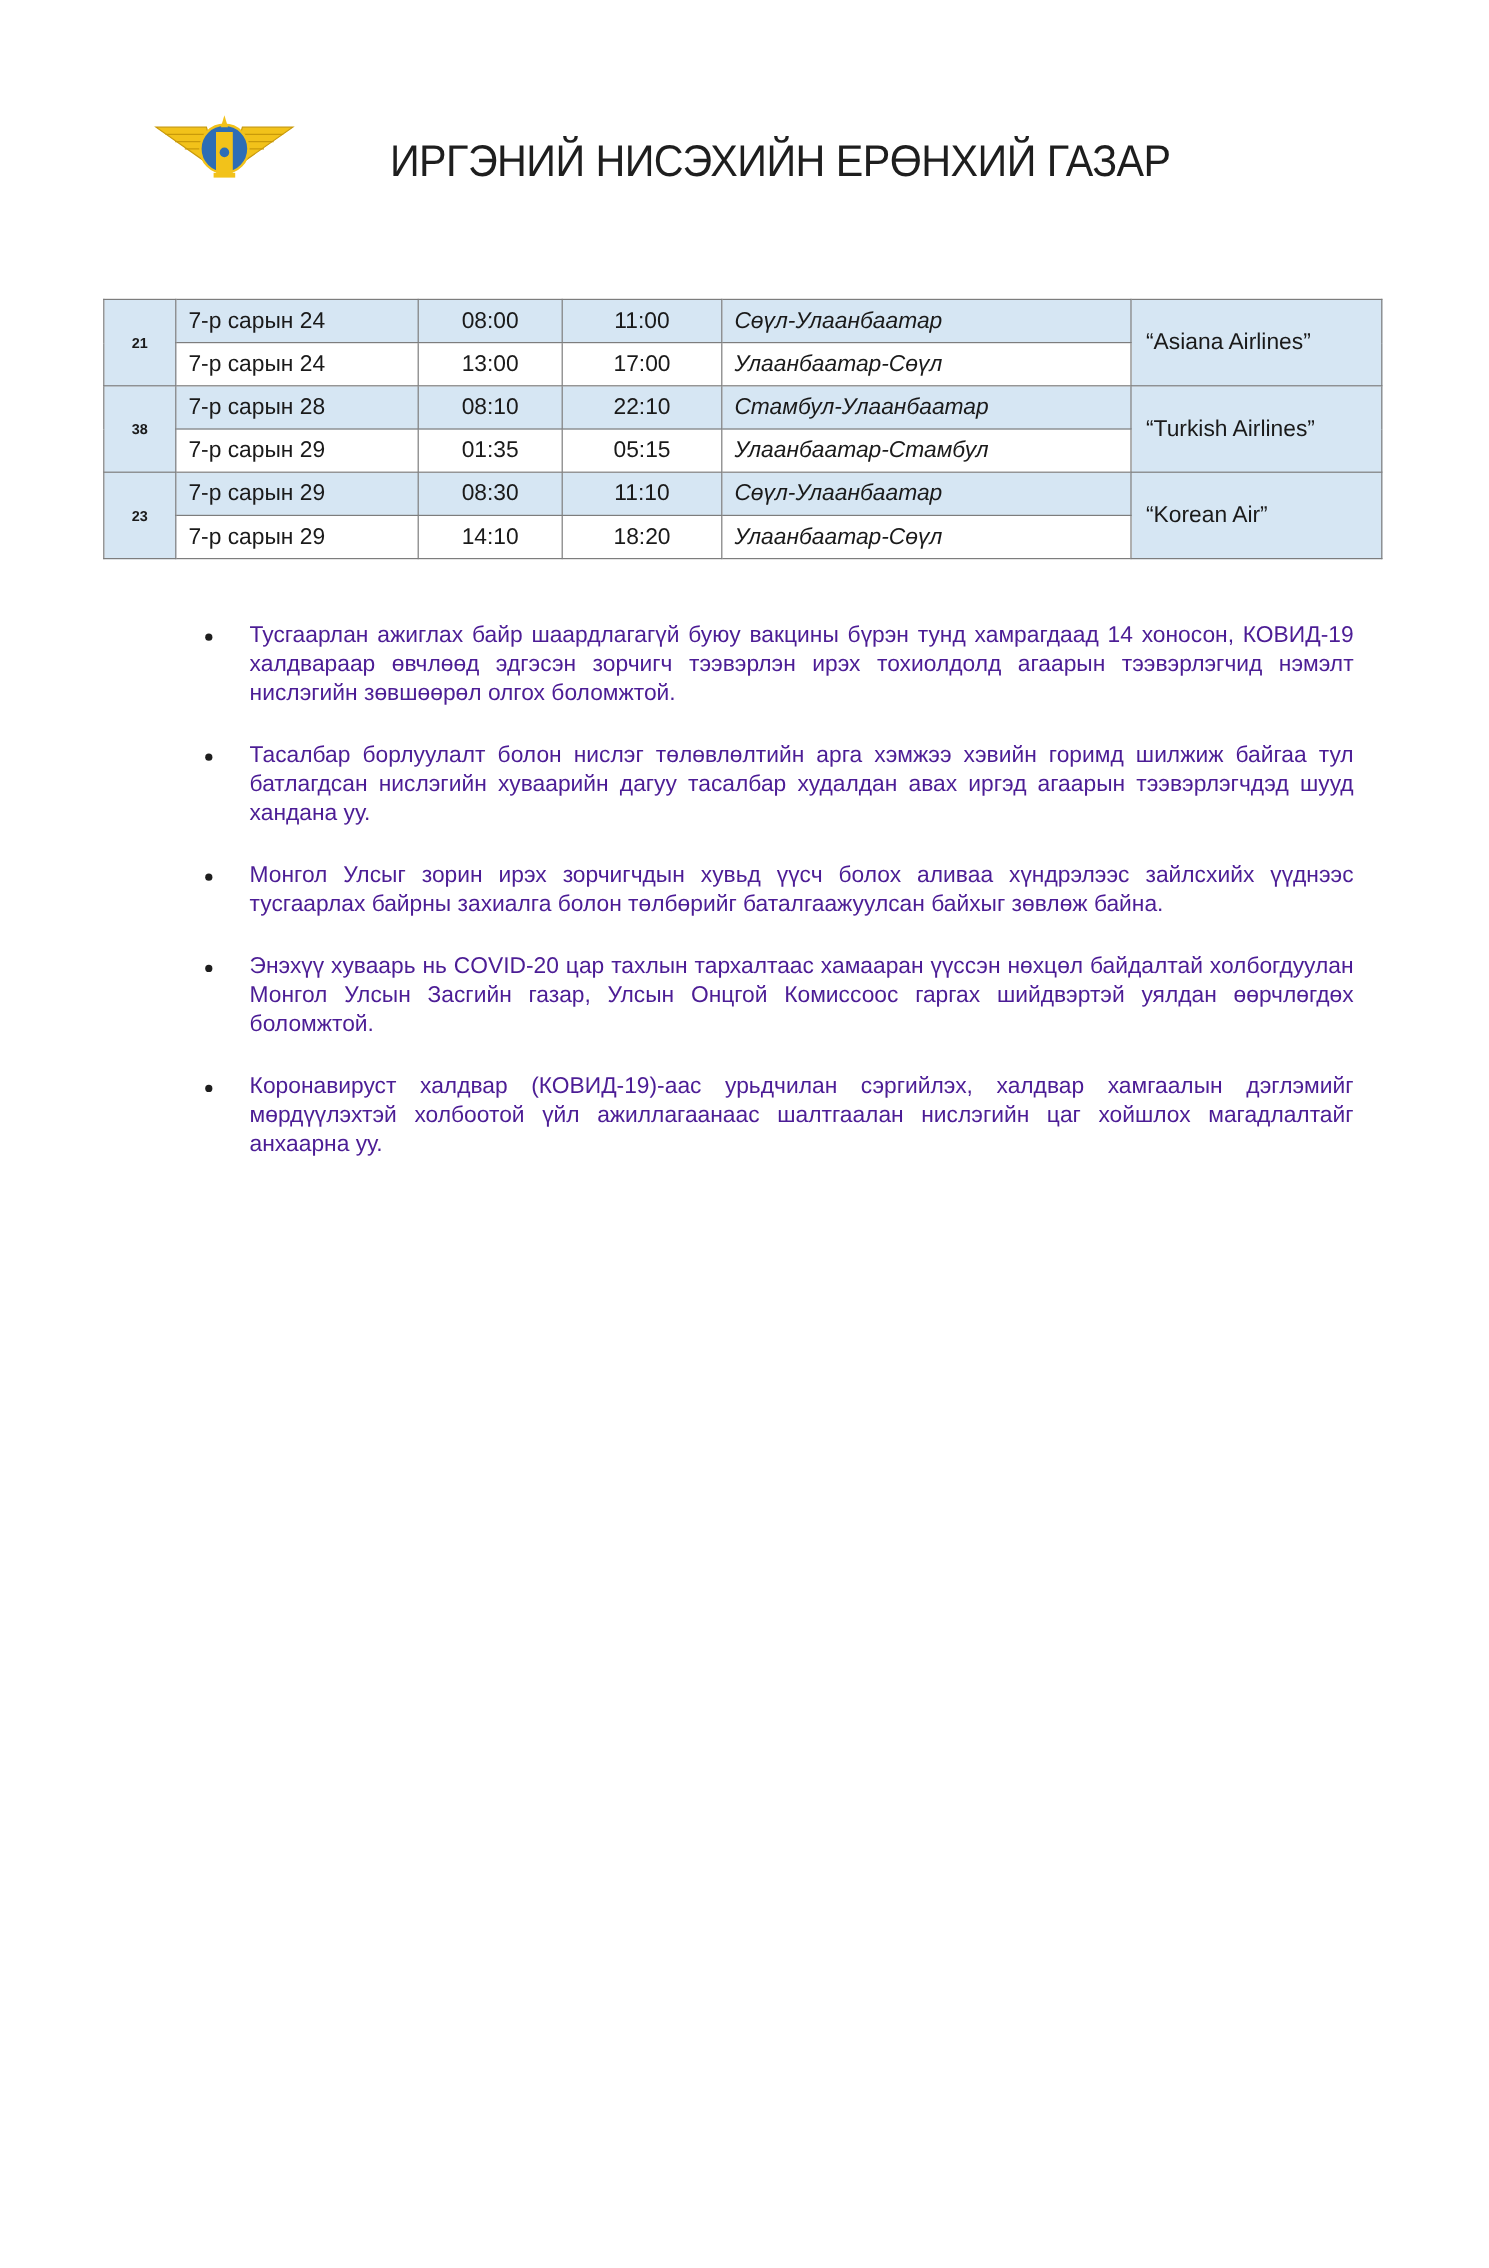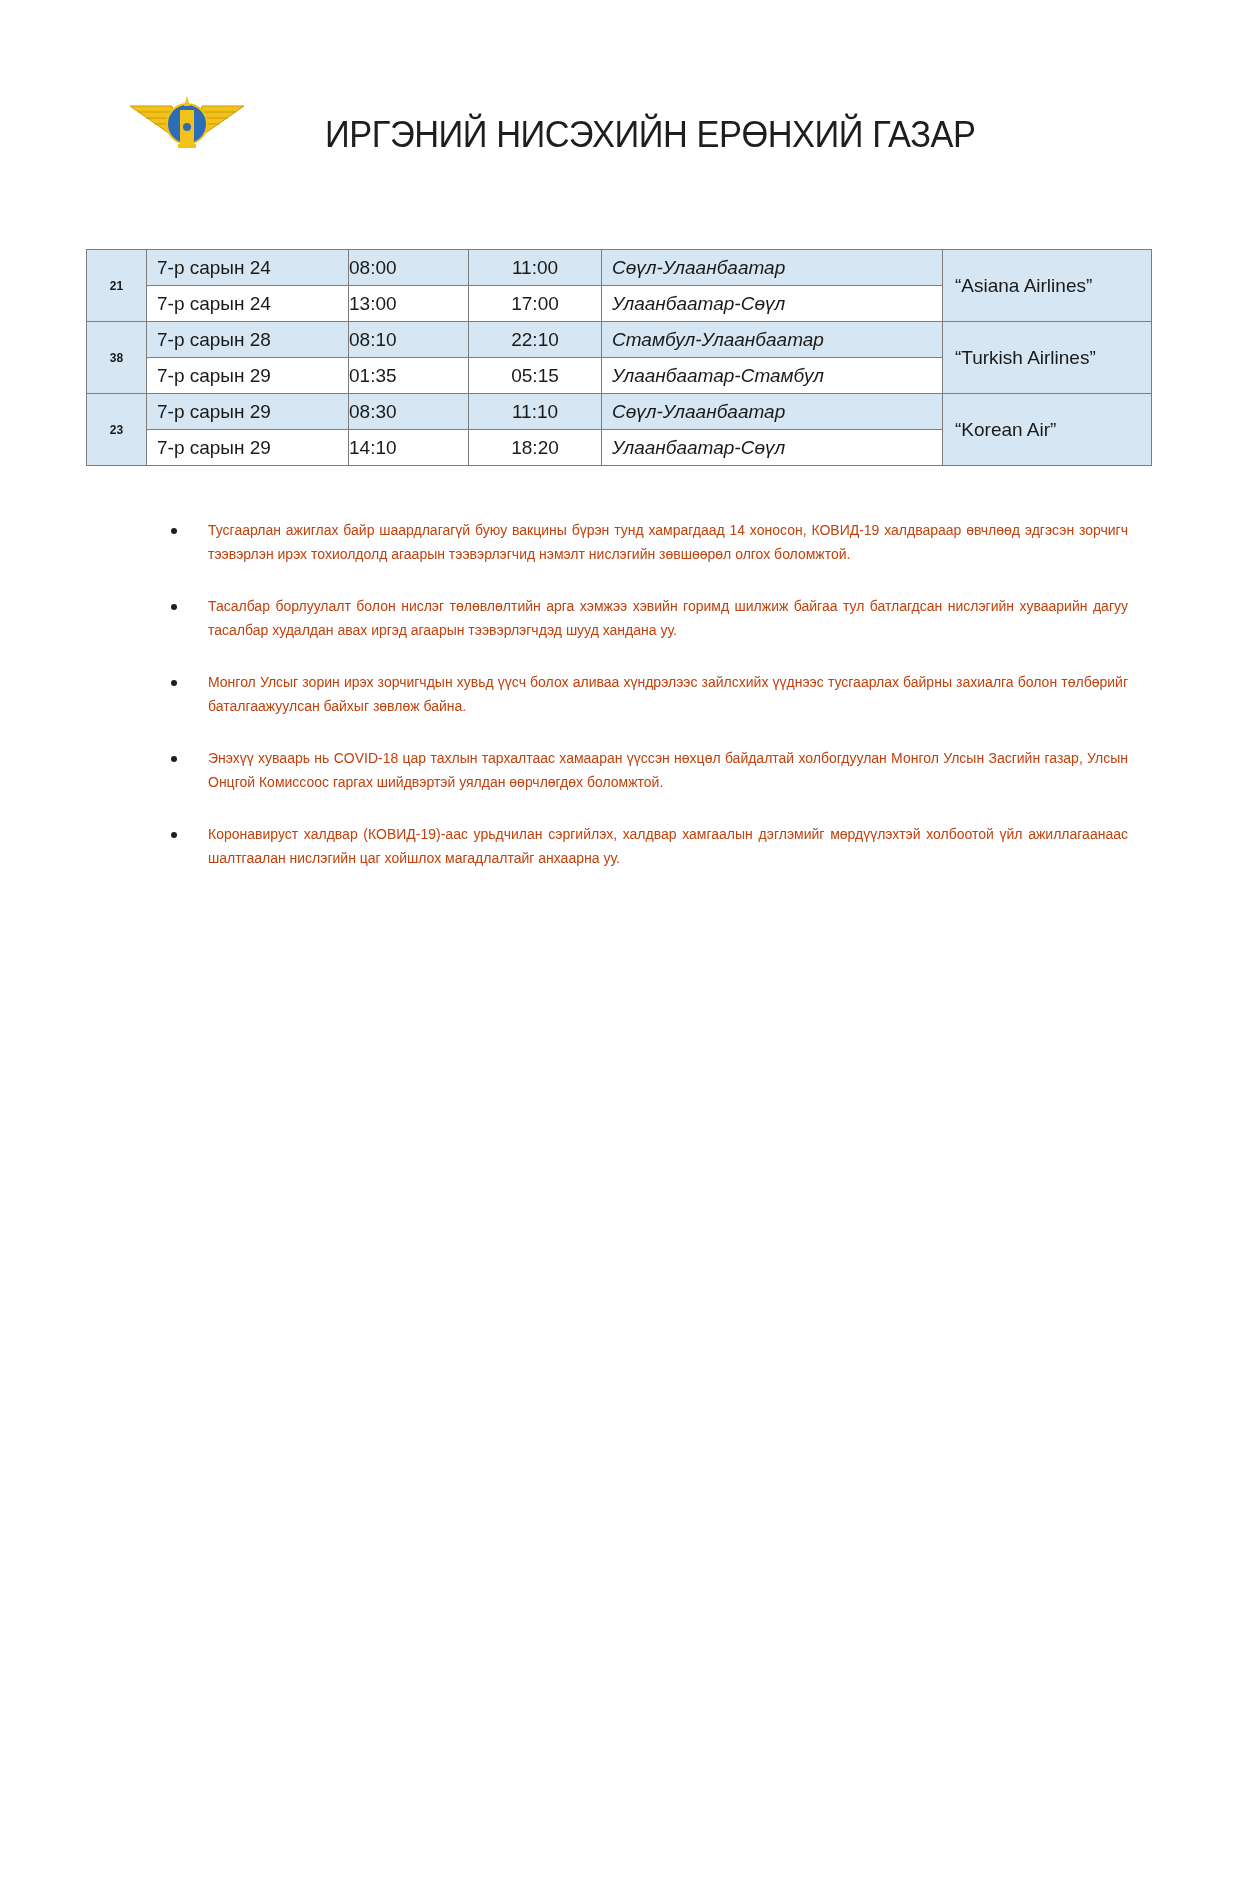--- a/index.html
+++ b/index.html
@@ -6,29 +6,29 @@
   body { width:1241px; height:1890px; position:relative; overflow:hidden;
          font-family:"Liberation Sans", sans-serif; color:#1a1a1a; }
   .logo { position:absolute; left:128px; top:94px; width:118px; height:58px; }
   .title { position:absolute; left:325px; top:114px; font-size:37px; letter-spacing:-0.5px;
            transform:scaleX(0.93); transform-origin:left top; white-space:nowrap; color:#1e1e1e; }
   table.sched { position:absolute; left:86px; top:249px; border-collapse:collapse; width:1066px;
                 font-size:19px; }
   table.sched td { border:1px solid #7d7d7d; height:35px; padding:0; }
   td.num { width:59px; text-align:center; font-weight:bold; font-size:12px; background:#d6e6f3; }
   td.date { width:191px; padding-left:10px !important; }
-  td.dep { width:119px; }
+  td.dep { width:119px; text-align:center; }
   td.arr { width:132px; text-align:center; }
   td.route { width:330px; padding-left:10px !important;font-style:italic; }
   td.airline { padding-left:12px !important; background:#d6e6f3; }
   tr.shade td { background:#d6e6f3; }
   tr.plain td.date, tr.plain td.dep, tr.plain td.arr, tr.plain td.route { background:#ffffff; }
   .bullets { position:absolute; left:170px; top:518px; width:958px; margin:0; padding:0; list-style:none; }
-  .bullets li { position:relative; padding-left:38px; font-size:14px; line-height:24px;
-                text-align:justify; margin-bottom:28px; color:#c2410c; }
+  .bullets li { position:relative; padding-left:38px; font-size:19px; line-height:24px;
+                text-align:justify; margin-bottom:28px; color:#4c1d95; }
   .bullets li .dot { position:absolute; left:1px; top:10px; width:6px; height:6px; border-radius:50%; background:#1e1e1e; }
 </style>
 </head>
 <body>
 
 <div class="logo">
   <svg width="118" height="58" viewBox="0 0 118 58">
 
     <polygon points="2,12 44,12 52,40 42,40" fill="#f2c21a" stroke="#c99a0a" stroke-width="1"></polygon>
     <polygon points="116,12 74,12 66,40 76,40" fill="#f2c21a" stroke="#c99a0a" stroke-width="1"></polygon>
@@ -105,19 +105,19 @@
   <li>
     <span class="dot"></span>
     <span>Тасалбар борлуулалт болон нислэг төлөвлөлтийн арга хэмжээ хэвийн горимд шилжиж байгаа тул батлагдсан нислэгийн хуваарийн дагуу тасалбар худалдан авах иргэд агаарын тээвэрлэгчдэд шууд хандана уу.</span>
   </li>
   <li>
     <span class="dot"></span>
     <span>Монгол Улсыг зорин ирэх зорчигчдын хувьд үүсч болох аливаа хүндрэлээс зайлсхийх үүднээс тусгаарлах байрны захиалга болон төлбөрийг баталгаажуулсан байхыг зөвлөж байна.</span>
   </li>
   <li>
     <span class="dot"></span>
-    <span>Энэхүү хуваарь нь COVID-18 цар тахлын тархалтаас хамааран үүссэн нөхцөл байдалтай холбогдуулан Монгол Улсын Засгийн газар, Улсын Онцгой Комиссоос гаргах шийдвэртэй уялдан өөрчлөгдөх боломжтой.</span>
+    <span>Энэхүү хуваарь нь COVID-20 цар тахлын тархалтаас хамааран үүссэн нөхцөл байдалтай холбогдуулан Монгол Улсын Засгийн газар, Улсын Онцгой Комиссоос гаргах шийдвэртэй уялдан өөрчлөгдөх боломжтой.</span>
   </li>
   <li>
     <span class="dot"></span>
     <span>Коронавируст халдвар (КОВИД-19)-аас урьдчилан сэргийлэх, халдвар хамгаалын дэглэмийг мөрдүүлэхтэй холбоотой үйл ажиллагаанаас шалтгаалан нислэгийн цаг хойшлох магадлалтайг анхаарна уу.</span>
   </li>
 </ul>
 
 </body></html>

